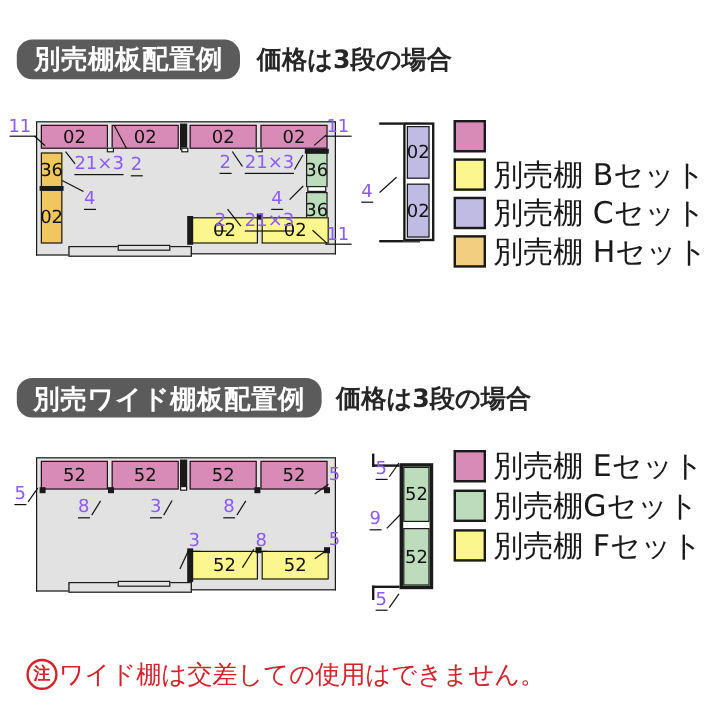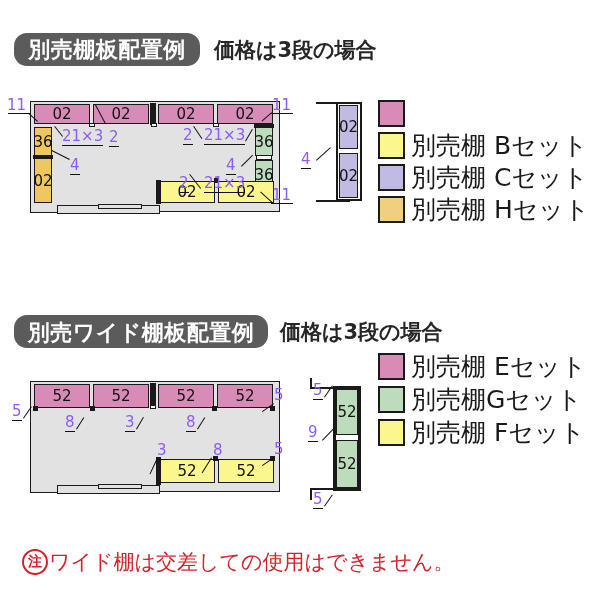--- a/index.html
+++ b/index.html
@@ -335,21 +335,21 @@
   <div class="abs lbl u" style="left:308px;top:425px;font-size:15px;">
     <span>9</span>
   </div>
   <div class="abs" style="left:322px;top:440px;width:17px;height:1.4px;background:#111;transform:rotate(-46deg);transform-origin:0 0;"></div>
 
   <div class="abs lbl u" style="left:313px;top:492px;font-size:15px;">
     <span>5</span>
   </div>
   <div class="abs" style="left:324px;top:506px;width:14px;height:1.4px;background:#111;transform:rotate(-55deg);transform-origin:0 0;"></div>
 
-  <div class="legend" style="left:378px;top:353px;">
+  <div class="legend" style="left:378px;top:375px;">
     <div class="legrow">
       <span class="swatch" style="background:#d98bb8;"></span>
       <span class="legtext">別売棚 Eセット</span>
     </div>
     <div class="legrow" style="margin-top:6px;">
       <span class="swatch" style="background:#bcdcbc;"></span>
       <span class="legtext">別売棚Gセット</span>
     </div>
     <div class="legrow" style="margin-top:6px;">
       <span class="swatch" style="background:#fbf68d;"></span>

